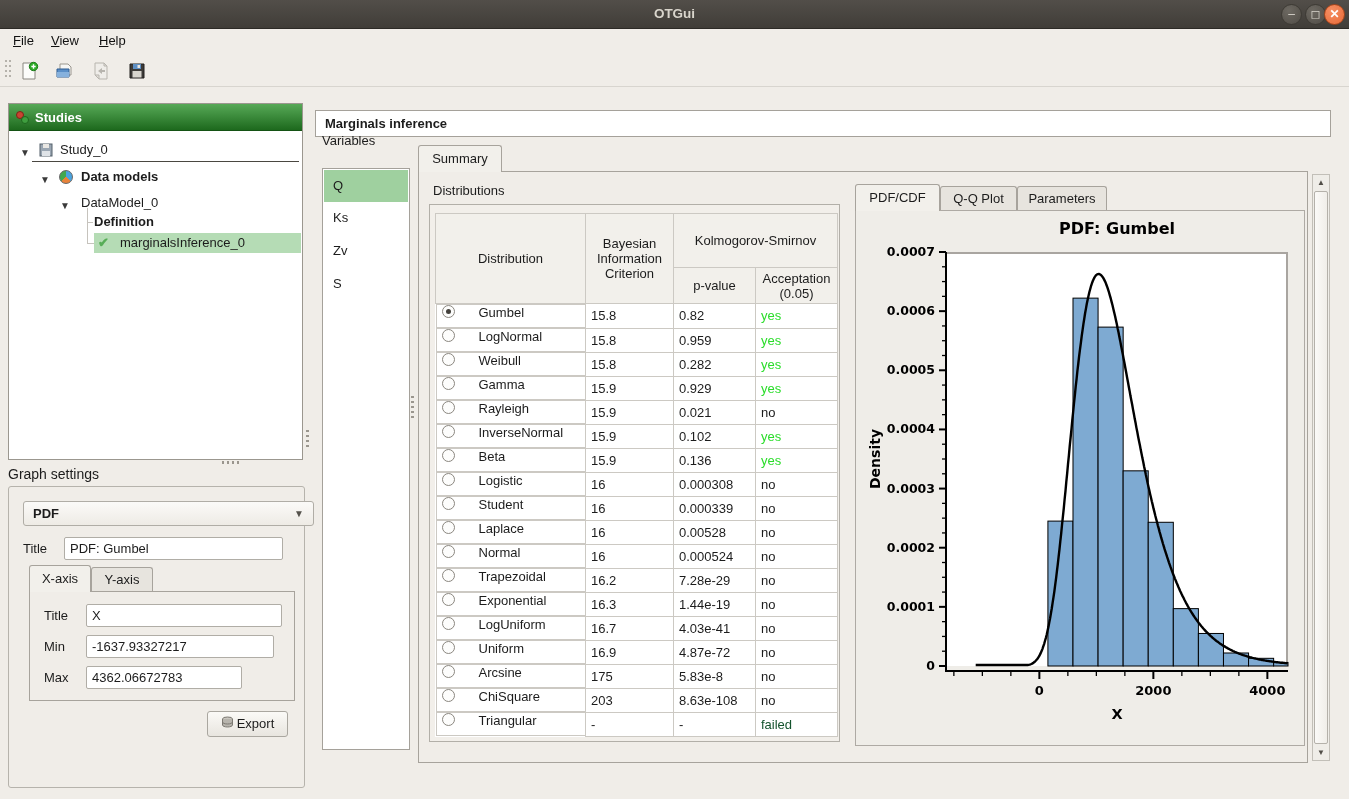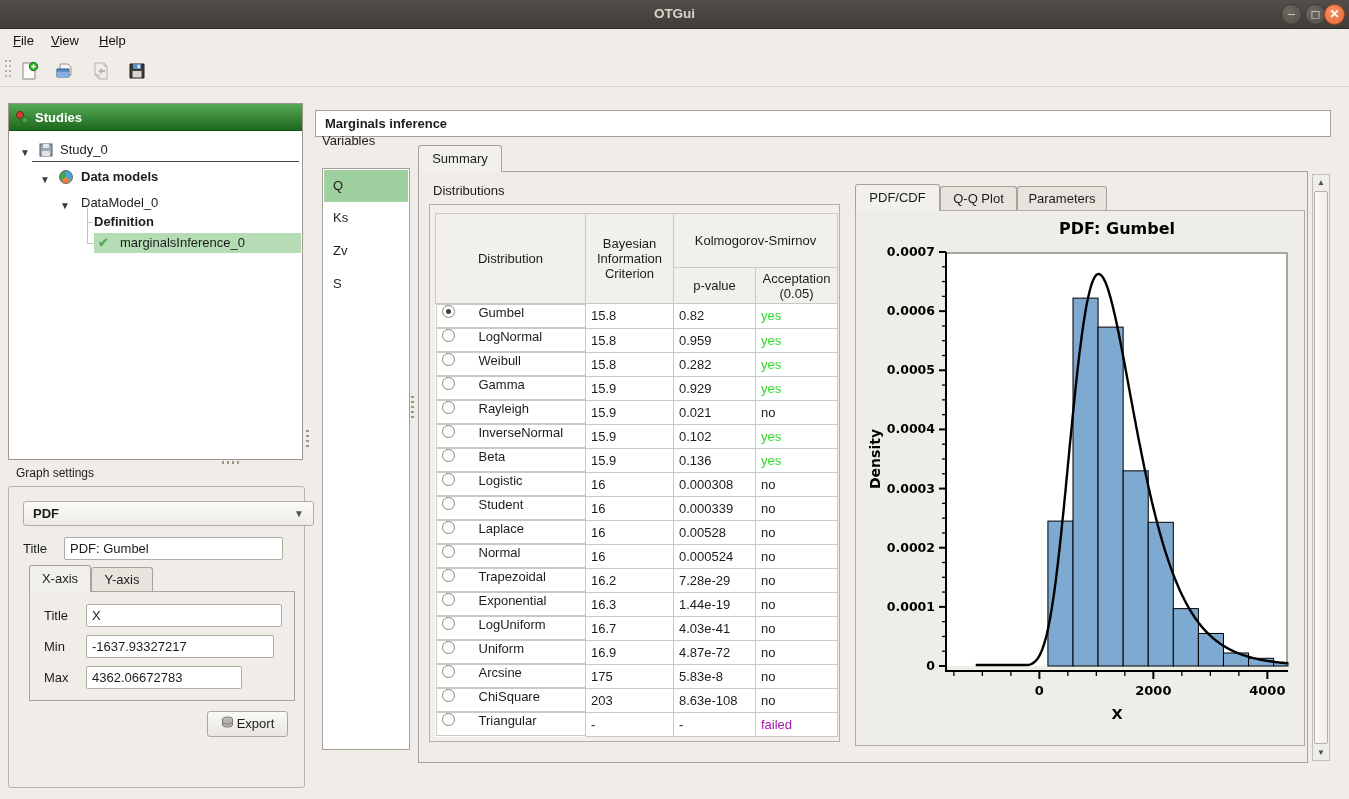--- a/index.html
+++ b/index.html
@@ -36,21 +36,21 @@
   .gear-dot { position:absolute; border-radius:50%; }
   .tree-row { position:absolute; height:20px; line-height:20px; white-space:nowrap; }
   .expander { position:absolute; top:3px; font-size:10px; color:#3a3a3a; }
   .tree-sep { position:absolute; height:1px; background:#4a4741; }
   .tree-sel { background:#b5dcb5; }
   .u { }
   .b { font-weight:bold; }
   .conn { position:absolute; border-color:#c6c3bd !important; }
 
   
-  .gs-label { left:8px; top:466px; font-size:12px;margin-left:8px; }
+  .gs-label { left:8px; top:466px; font-size:14px; }
   .groupbox { left:8px; top:486px; width:297px; height:302px; border:1px solid #b6b3ac; border-radius:3px; background:#f0ede8; }
   .combo { position:absolute; left:14px; top:14px; width:291px; height:25px; background:linear-gradient(#fbfaf8,#eeebe5);
     border:1px solid #b0ada6; border-radius:3px; line-height:23px; padding-left:9px; font-weight:bold; }
   .combo .arr { position:absolute; right:9px; top:0; line-height:23px; font-size:10px; color:#55524c; }
   .field { background:#fff; border:1px solid #b0ada6; border-radius:2px; padding-left:5px; line-height:21px; height:23px; }
   .lbl { line-height:23px; }
   .tab { background:#e7e4de; border:1px solid #a7a39c; border-bottom:none; border-radius:3px 3px 0 0; text-align:center; }
   .tab.active { background:#f2f0eb; z-index:3; }
   .pane { border:1px solid #a7a39c; background:#f0ede8; }
   .exportbtn { position:absolute; left:198px; top:224px; width:81px; height:26px;
@@ -74,21 +74,21 @@
   .table-frame { left:429px; top:204px; width:411px; height:538px; border:1px solid #b2afa8; background:#f2efea; }
   table.dist { border-collapse:collapse; position:absolute; left:5px; top:8px; background:#fff; }
   table.dist th, table.dist td { border:1px solid #ccc9c3; font-weight:normal; font-size:13px; }
   table.dist th { background:#f2f0eb; text-align:center; padding:2px 3px; }
   table.dist td { padding:0 5px; height:24px; white-space:nowrap; }
   td.c-dist { display:flex; align-items:flex-start; gap:24px; border-right:none !important; }
   .radio { width:13px; height:13px; border:1px solid #8b8780; border-radius:50%; background:#fdfdfc; flex:0 0 auto; position:relative; }
   .radio.checked::after { content:''; position:absolute; left:3px; top:3px; width:5px; height:5px; border-radius:50%; background:#44413c; }
   .acc-yes { color:#2bdd2b; }
   .acc-no { color:#1c1c1c; }
-  .acc-failed { color:#a21caf; }
+  .acc-failed { color:#14532d; }
 
   
   .plot-pane { left:855px; top:210px; width:450px; height:536px; border:1px solid #aeaaa4; background:#efede8; }
   svg.chart text { font-family:"DejaVu Sans", sans-serif; }
 
   
   .sb { left:1312px; top:174px; width:18px; height:587px; background:#efede8; border:1px solid #c2bfb8; }
   .sb .arrow { position:absolute; left:0; width:16px; height:15px; text-align:center; font-size:8px; color:#514e48; line-height:15px; }
   .sb .thumb { position:absolute; left:1px; width:14px; background:linear-gradient(to right,#fbfaf8,#f0eee9); border:1px solid #b4b1aa; border-radius:2px; }
 </style>

